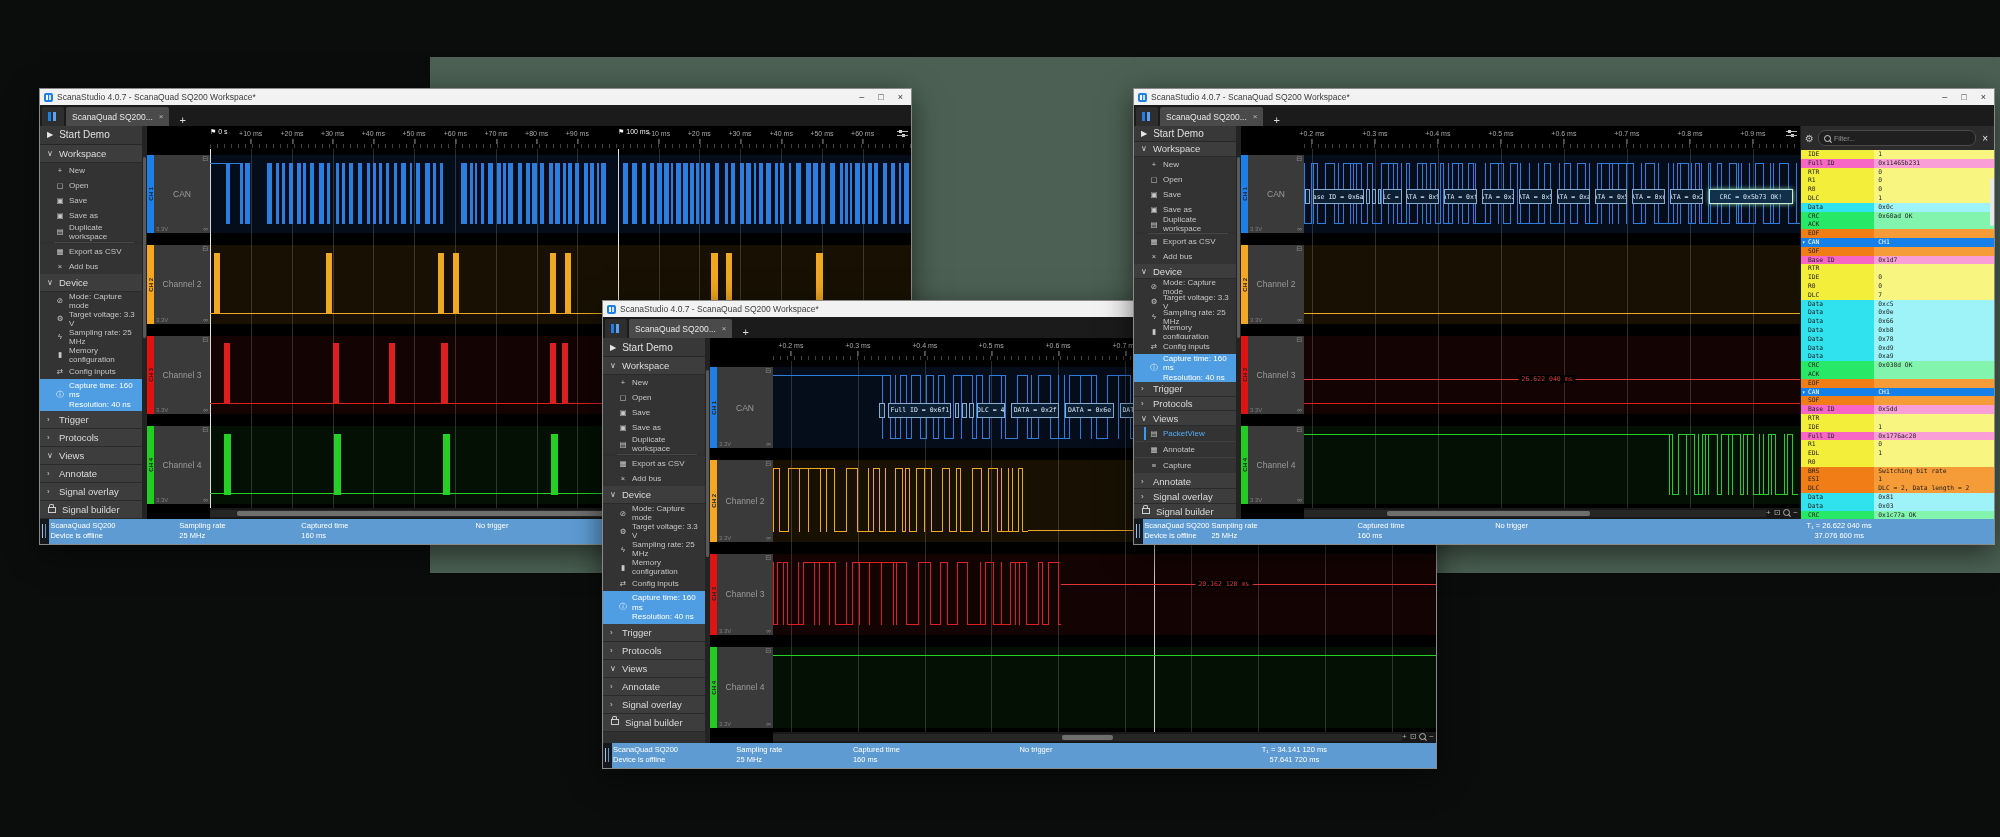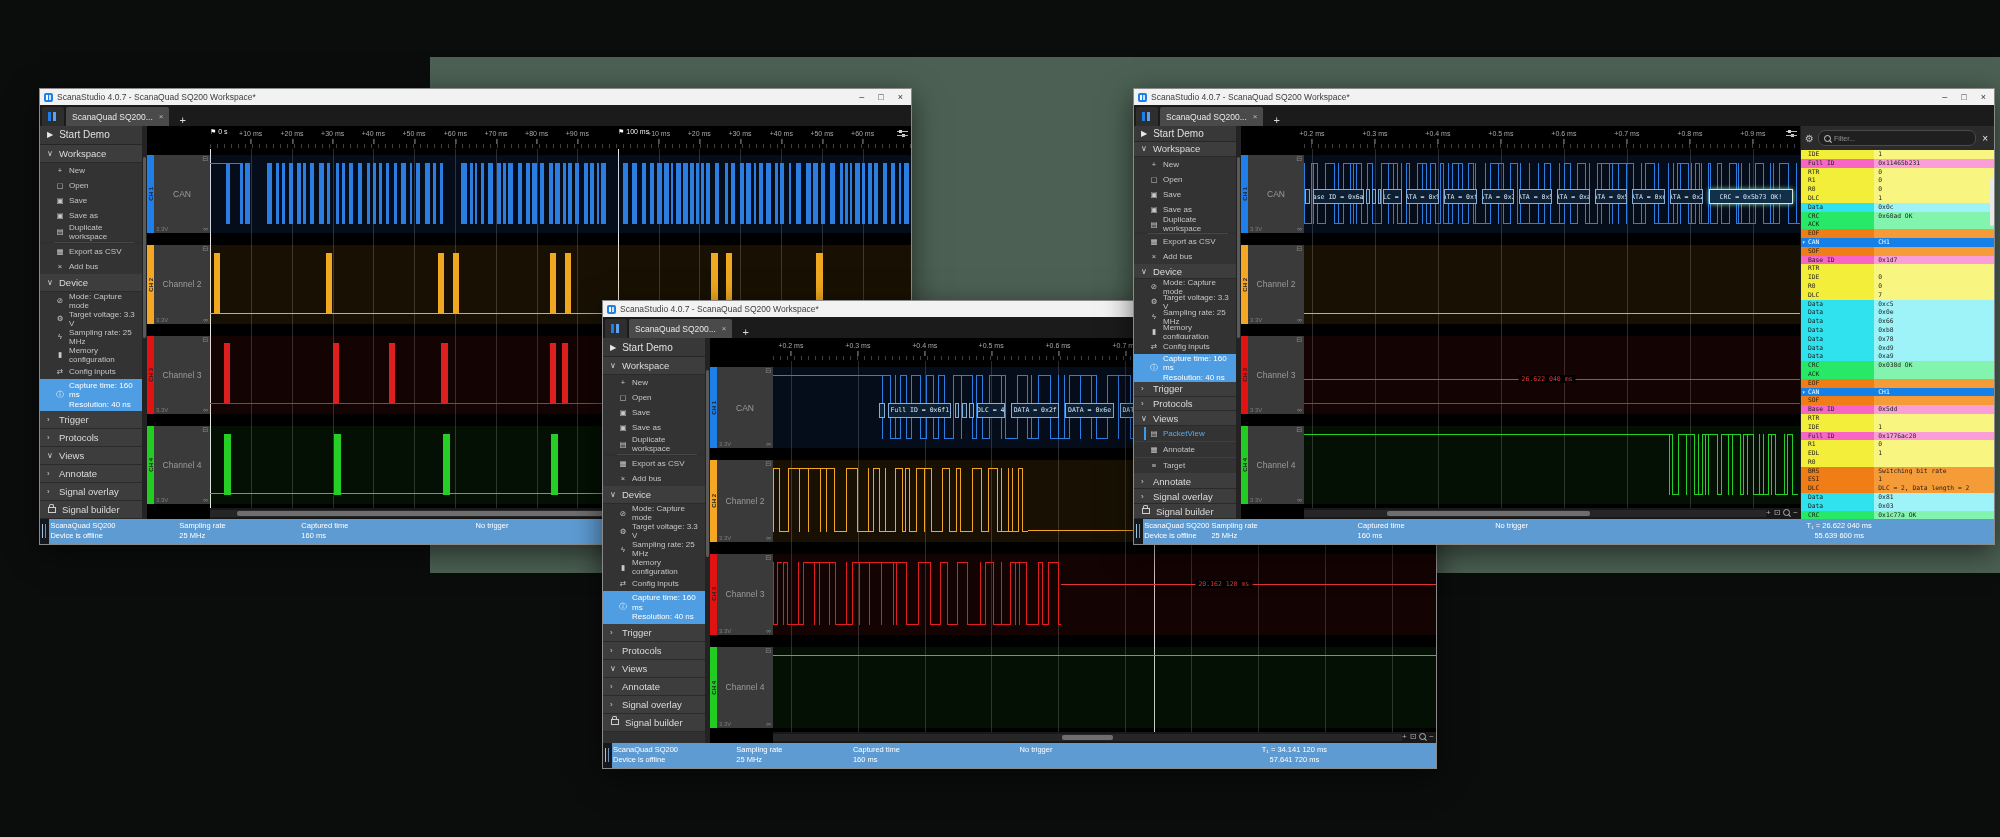--- a/index.html
+++ b/index.html
@@ -996,21 +996,21 @@
         <div class="sb-item viewitem active-view">
           <span class="ic">▤</span>
           <span>PacketView</span>
         </div>
         <div class="sb-item viewitem">
           <span class="ic">▦</span>
           <span>Annotate</span>
         </div>
         <div class="sb-item viewitem">
           <span class="ic">≡</span>
-          <span>Target</span>
+          <span>Capture</span>
         </div>
         <div class="sb-section">
           <span class="chev">›</span>
           <span>Annotate</span>
         </div>
         <div class="sb-section">
           <span class="chev">›</span>
           <span>Signal overlay</span>
         </div>
         <div class="sb-section">
@@ -1449,16 +1449,16 @@
       </div>
       <div class="st-group" style="left: 26%;">
         <div>Captured time</div>
         <div>160 ms</div>
       </div>
       <div class="st-group" style="left: 42%;">
         <div>No trigger</div>
       </div>
       <div class="st-t" style="left: 82%;">
         <div>T₁ = 26.622 040 ms</div>
-        <div>55.639 600 ms</div>
+        <div>37.076 600 ms</div>
       </div>
     </div>
   </div>
 
 </body></html>

